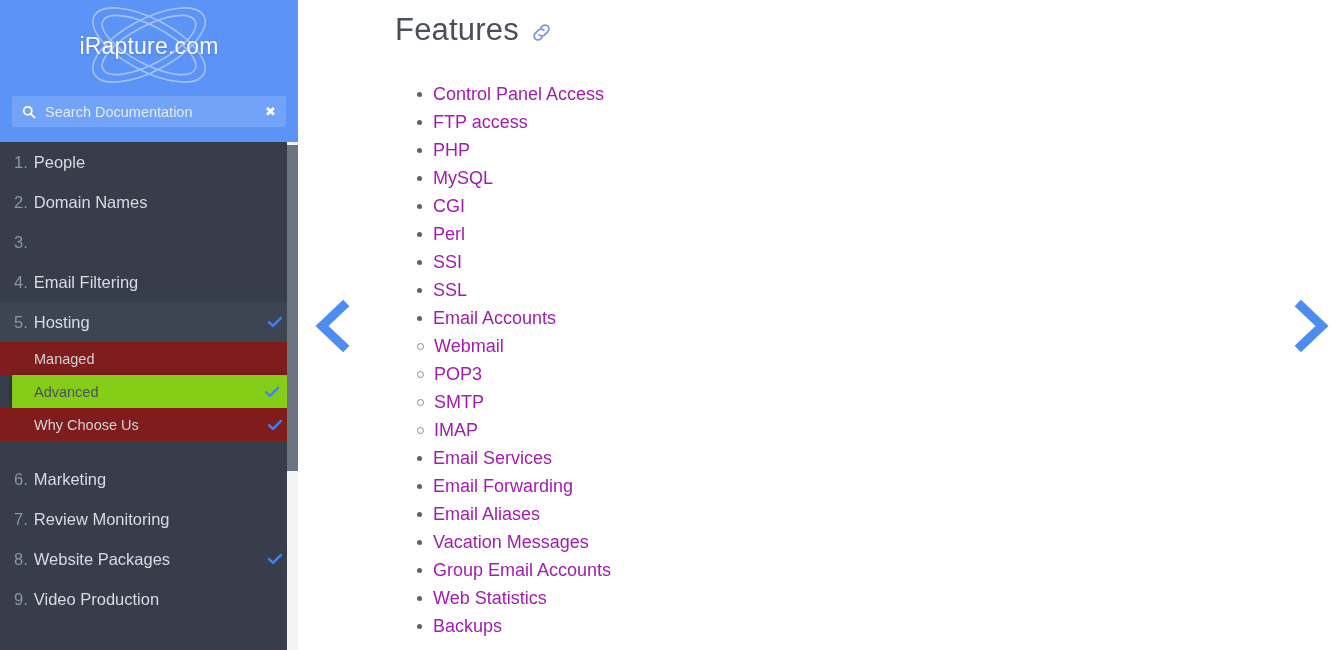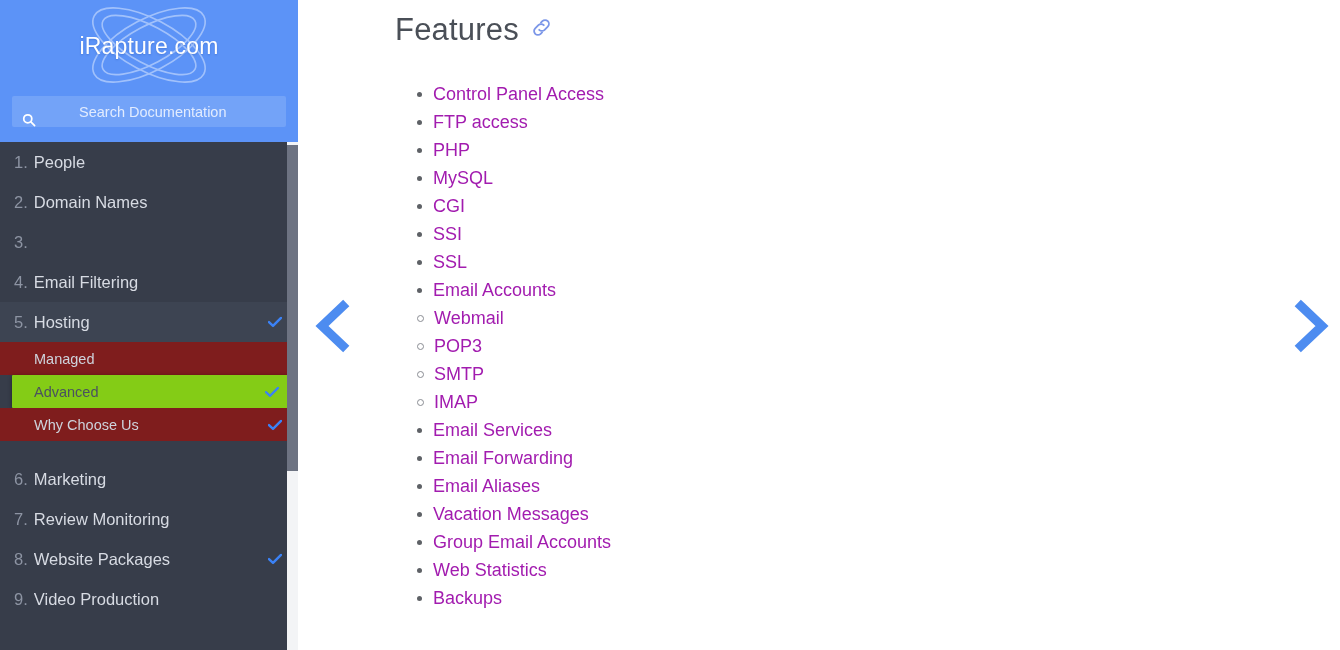--- a/index.html
+++ b/index.html
@@ -67,23 +67,22 @@
 
   #search-row {
     position: absolute;
     left: 12px;
     top: 96px;
     width: 274px;
     height: 31px;
     background: #73a3f8;
     border-radius: 2px;
     display: flex;
-    align-items: flex-end;
+    align-items: center;
     padding: 0 10px;
-    gap: 34px;
   }
 
   .search-ico {
     width: 14px;
     height: 14px;
     flex: 0 0 14px;
     margin-right: 9px;
     display: block;
   }
 
@@ -208,20 +207,21 @@
     height: 650px;
     background: #ffffff;
     overflow: hidden;
   }
 
   #page-title {
     position: absolute;
     left: 97px;
     top: 12px;
     display: flex;
+    align-items: center;
     gap: 11px;
     color: #4a4f57;
     font-size: 31px;
     font-weight: 300;
     letter-spacing: .2px;
   }
 
   #link-icon { width: 23px; height: 23px; display: block; margin-top: 4px; }
 
   #content {
@@ -410,20 +410,21 @@
     </h1>
 
     <div id="content">
       <ul class="feat">
 
         <li><span class="bt"></span><span class="txt">Control Panel Access</span></li>
         <li><span class="bt"></span><span class="txt">FTP access</span></li>
         <li><span class="bt"></span><span class="txt">PHP</span></li>
         <li><span class="bt"></span><span class="txt">MySQL</span></li>
         <li><span class="bt"></span><span class="txt">CGI</span></li>
+        <li><span class="bt"></span><span class="txt">Perl</span></li>
         <li><span class="bt"></span><span class="txt">SSI</span></li>
         <li><span class="bt"></span><span class="txt">SSL</span></li>
 
         <li>
           <span class="bt"></span><span class="txt">Email Accounts</span>
         </li>
         <ul class="sub">
           <li><span class="bt"></span><span class="txt">Webmail</span></li>
           <li><span class="bt"></span><span class="txt">POP3</span></li>
           <li><span class="bt"></span><span class="txt">SMTP</span></li>

